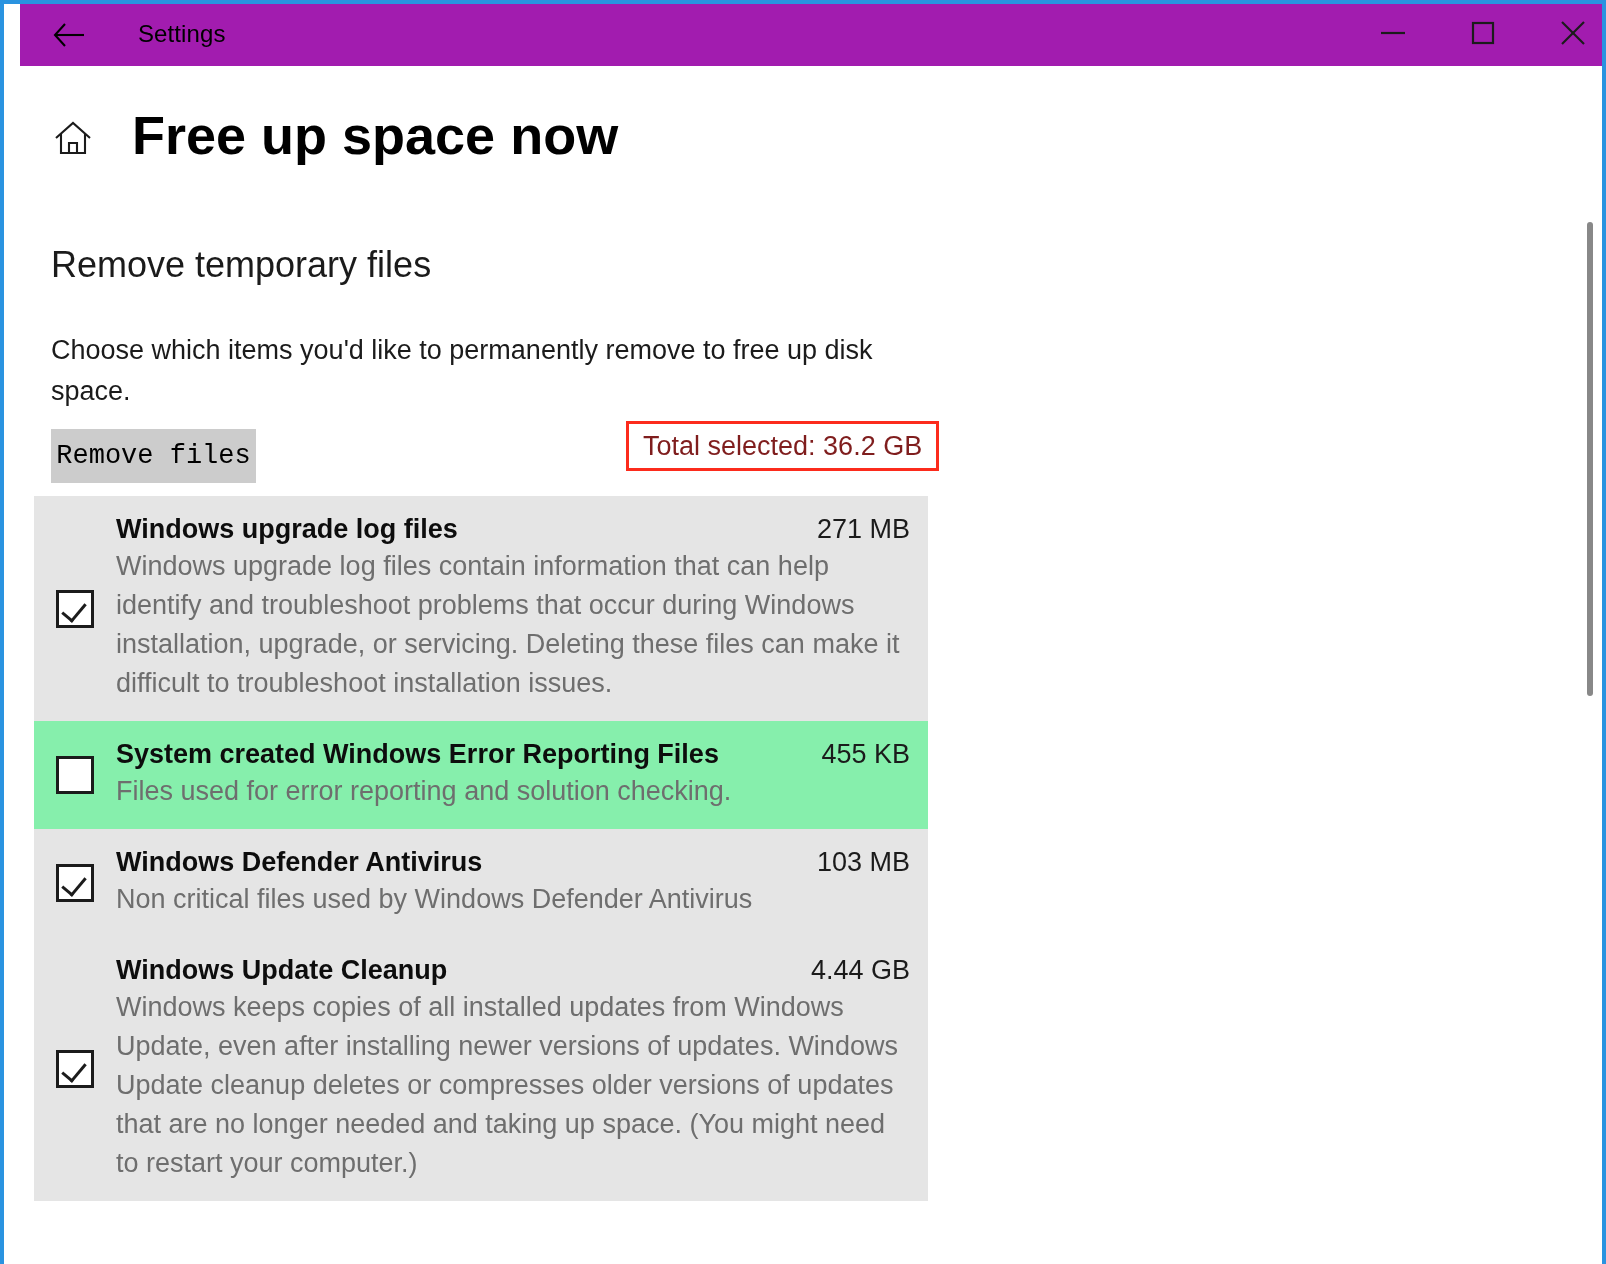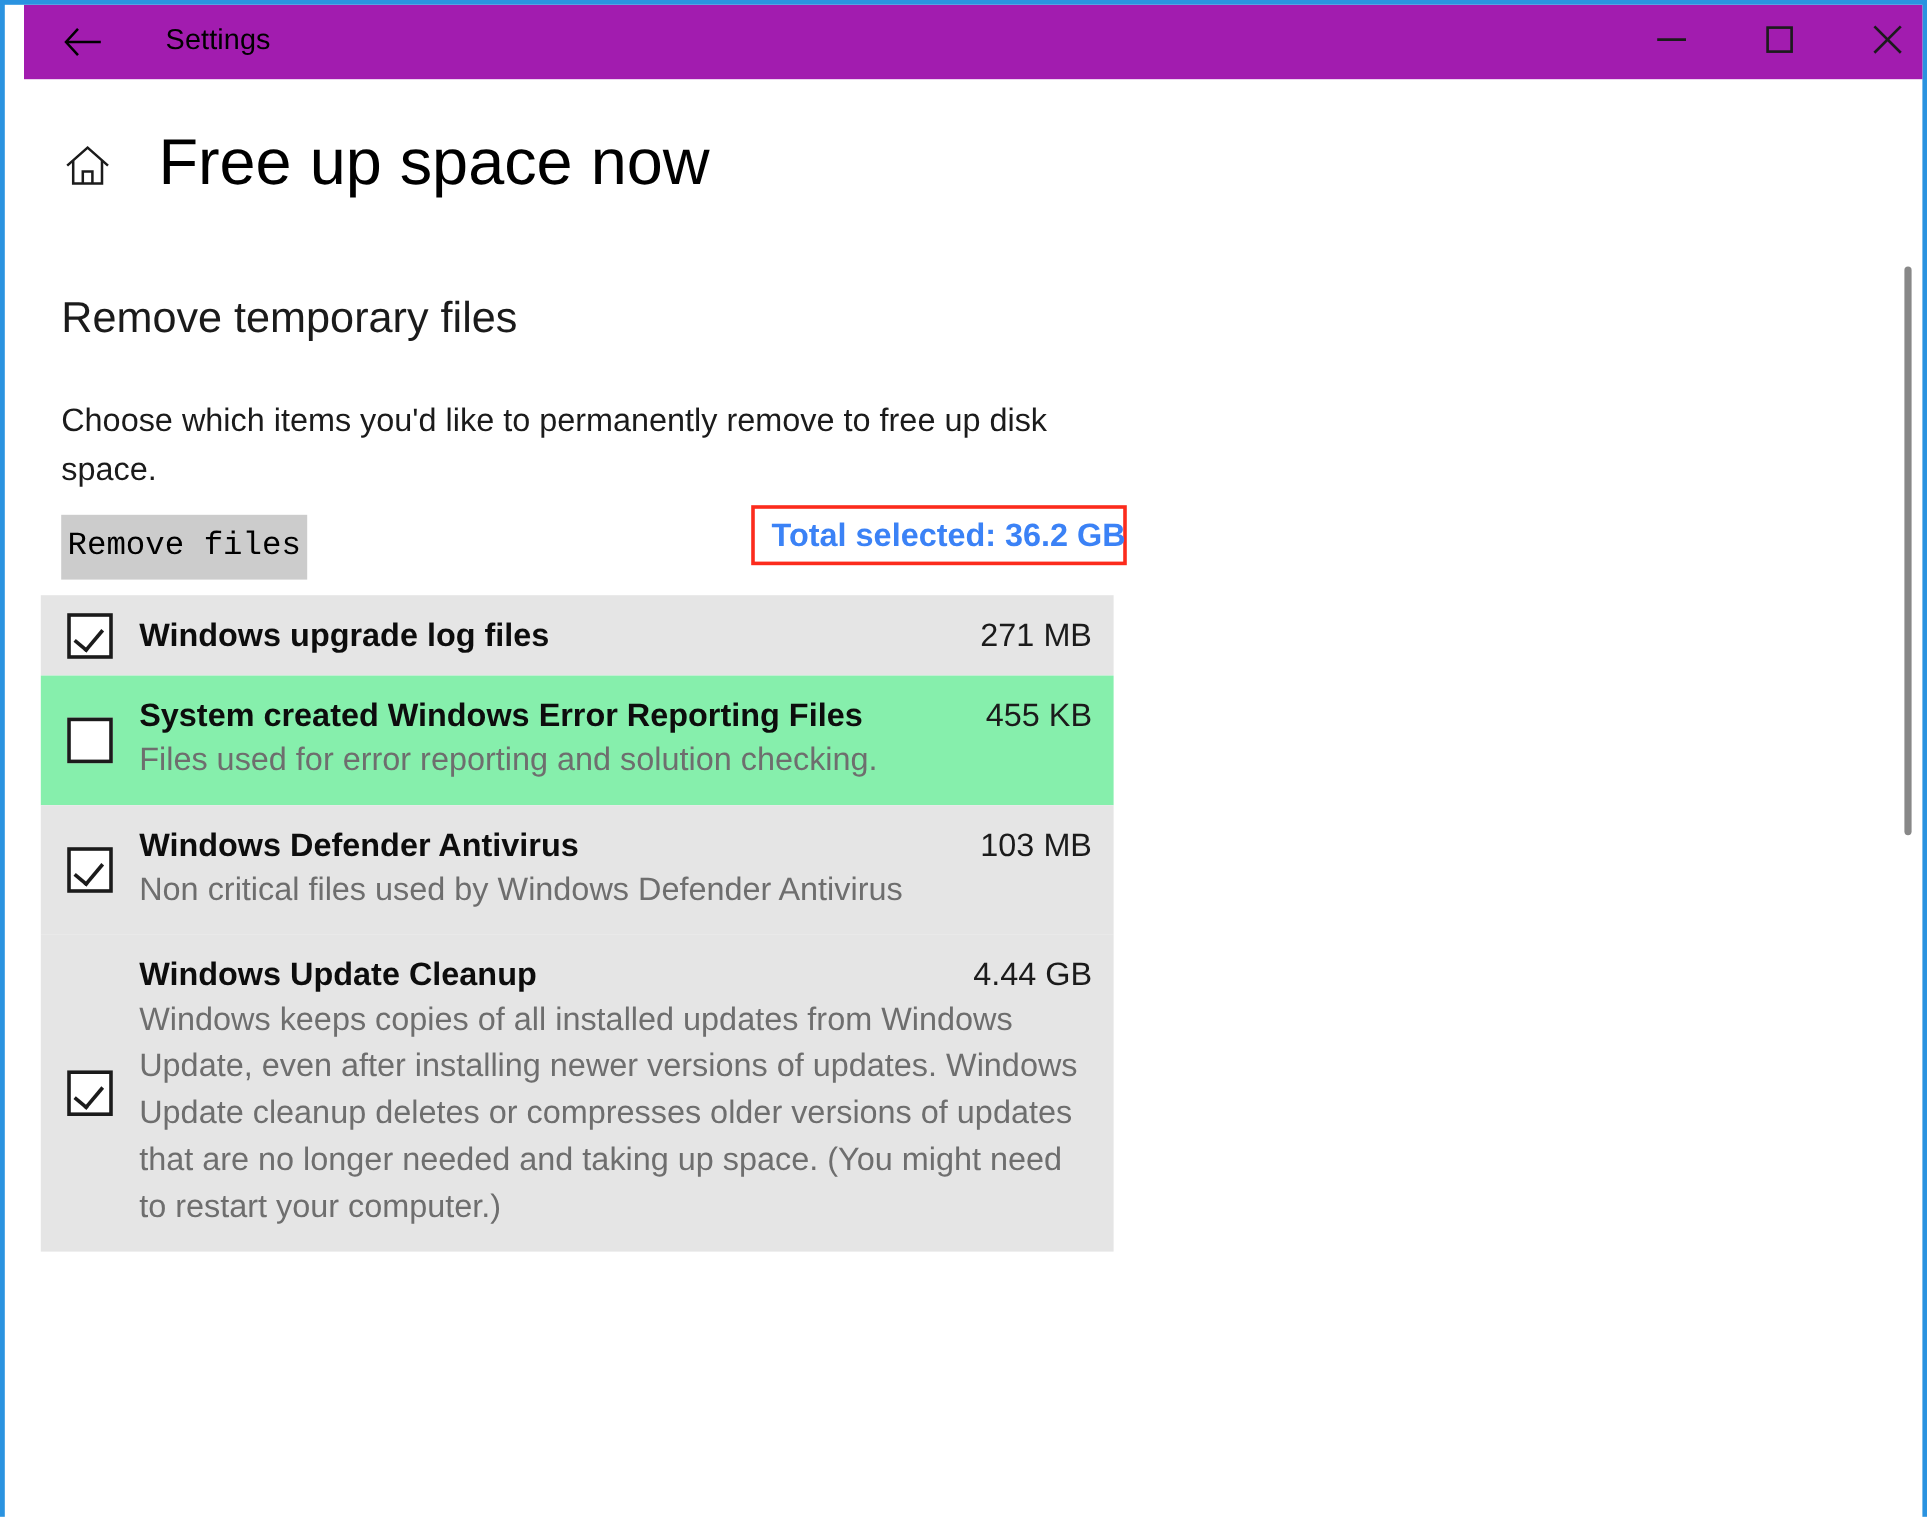--- a/index.html
+++ b/index.html
@@ -82,21 +82,21 @@
     top: 18px;
     width: 44px; height: 44px;
     display:flex; align-items:center; justify-content:center;
     cursor: pointer;
   }
   .page-title {
     position: absolute;
     left: 128px;
     top: 0px;
     font-size: 54px;
-    font-weight: 400;
+    font-weight: 700;
     color: #000000;
     white-space: nowrap;
     line-height: 72px;
   }
 
   
   .content {
     position: absolute;
     left: 0;
     top: 228px;
@@ -142,25 +142,24 @@
   .total-selected {
     position: absolute;
     left: 622px;
     top: 189px;
     width: 313px;
     height: 50px;
     box-sizing: border-box;
     border: 3px solid #fc2b1c;
     background: #ffffff;
     font-size: 27px;
-    color: #3b82f6;
+    color: #7f1d1d;
     line-height: 44px;
     padding-left: 14px;
     white-space: nowrap;
-    font-weight: bold;
   }
 
   
   .item-list {
     position: absolute;
     left: 30px;
     top: 264px;
     width: 894px;
   }
   .item {
@@ -310,20 +309,21 @@
 
       <div class="item shaded">
         <div class="cb-wrap">
           <div class="checkbox checked"></div>
         </div>
         <div class="item-body">
           <div class="item-head">
             <span class="item-name">Windows upgrade log files</span>
             <span class="item-size">271 MB</span>
           </div>
+          <div class="item-desc">Windows upgrade log files contain information that can help identify and troubleshoot problems that occur during Windows installation, upgrade, or servicing.  Deleting these files can make it difficult to troubleshoot installation issues.</div>
         </div>
       </div>
 
       <div class="item">
         <div class="cb-wrap">
           <div class="checkbox"></div>
         </div>
         <div class="item-body">
           <div class="item-head">
             <span class="item-name">System created Windows Error Reporting Files</span>

